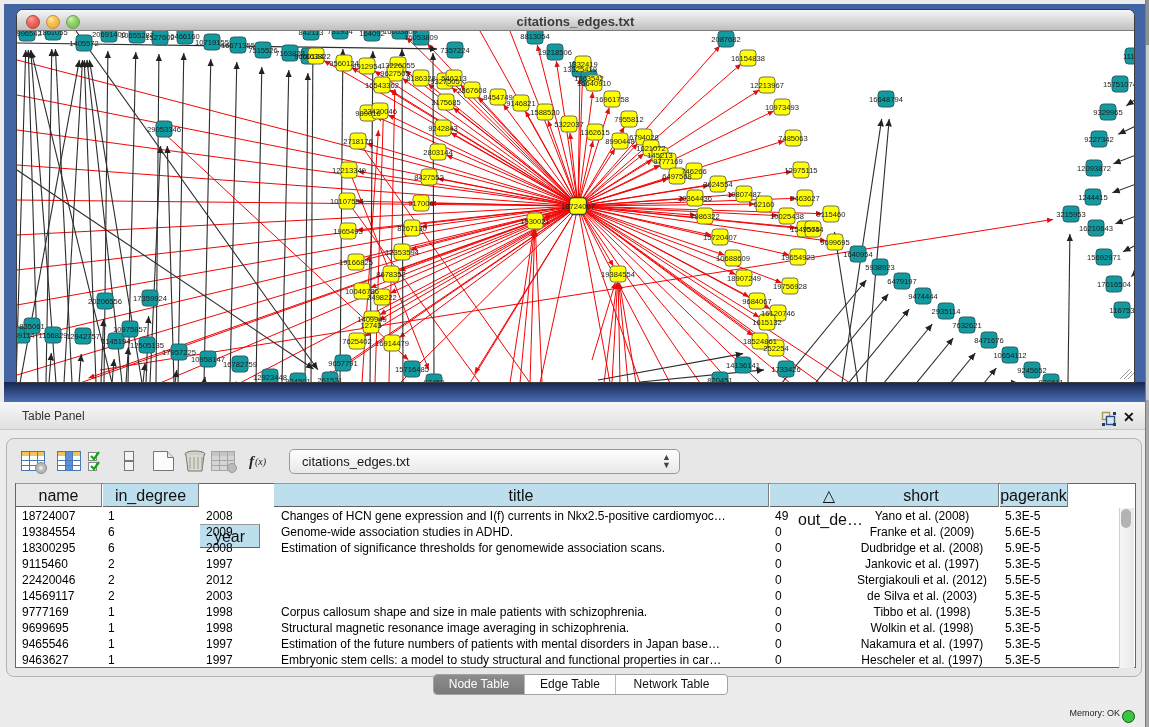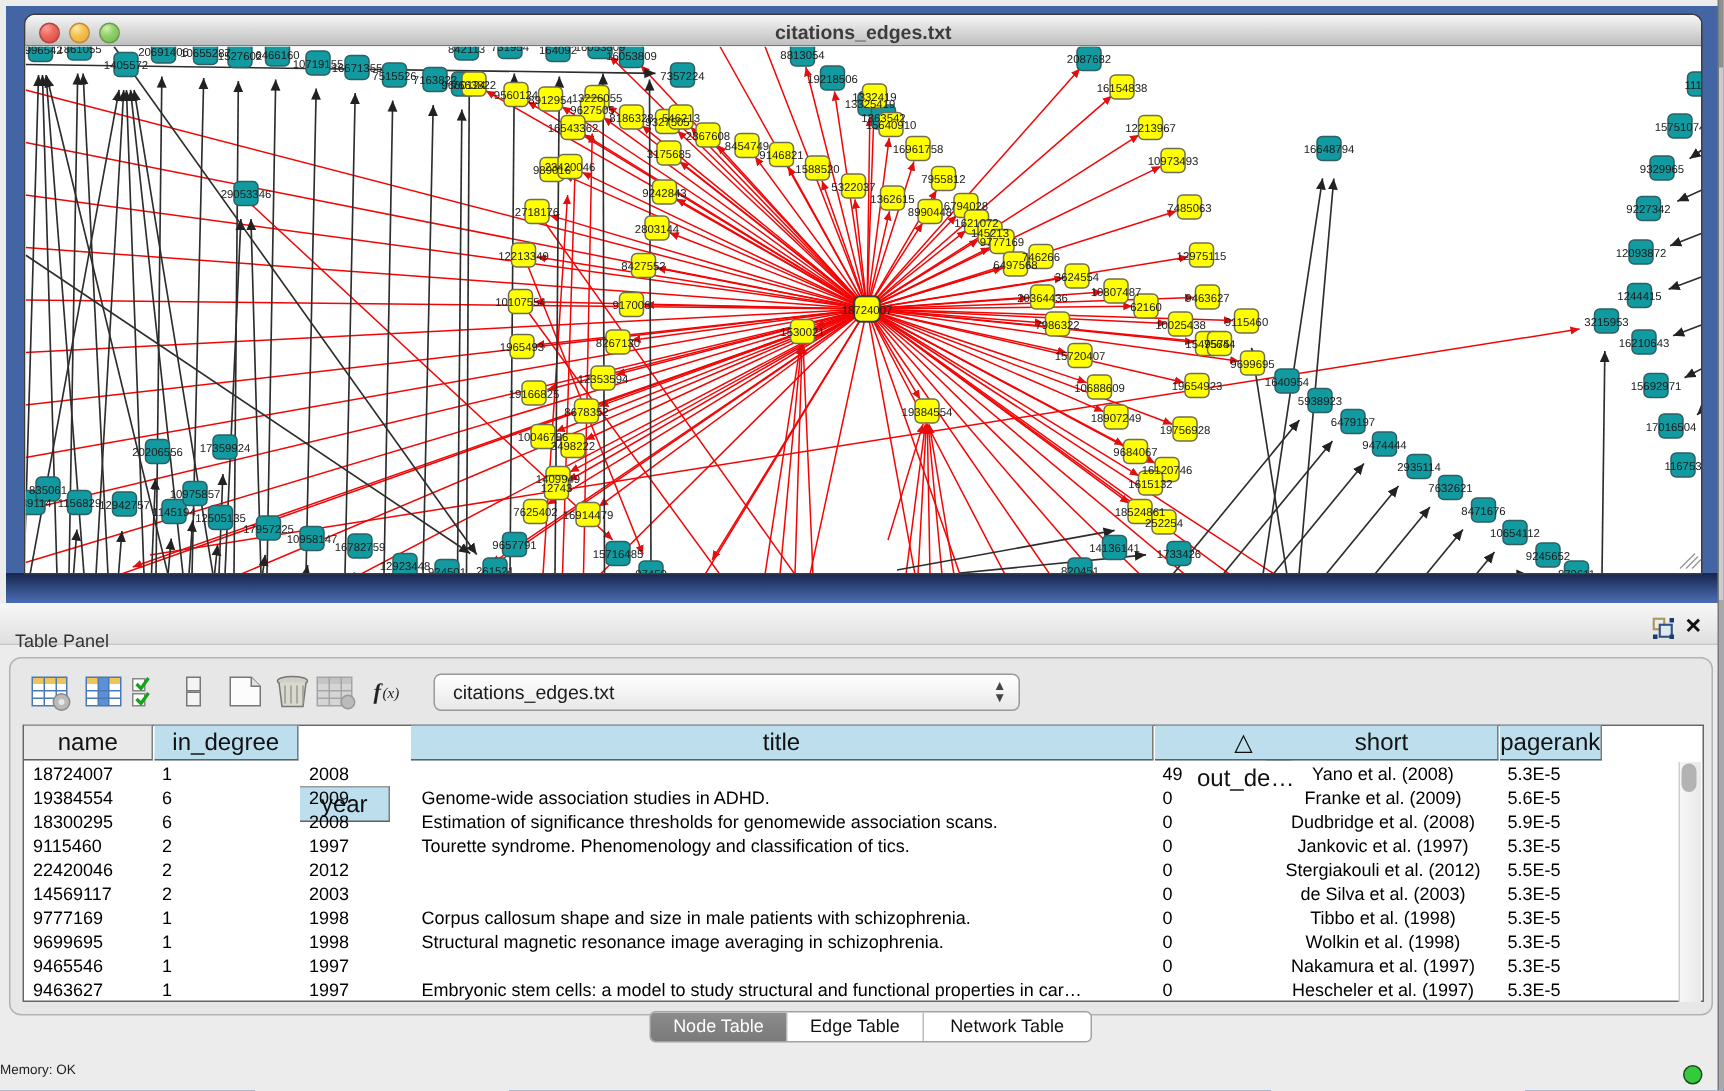--- a/index.html
+++ b/index.html
@@ -21,21 +21,21 @@
 .nt{fill:#119a9f;stroke:#2d5f63;stroke-width:1;}
 .ny{fill:#ffff00;stroke:#6e6e52;stroke-width:1;}
 .nl{font-size:7.6px;fill:#1c1c1c;text-anchor:middle;font-family:"Liberation Sans",sans-serif;}
 #rightstrip{position:absolute;left:1146px;top:0;width:3px;height:400px;background:#cbcbcb;}
 #rightstrip2{position:absolute;left:1146px;top:400px;width:3px;height:327px;background:#a8a8a8;}
 #rightstriptop{position:absolute;left:1146px;top:0;width:3px;height:45px;background:#8f8f8f;}
 #rightline{position:absolute;left:1145px;top:0;width:1px;height:727px;background:#7a7a7a;}
 #tp{position:absolute;left:0;top:402px;width:1146px;height:325px;background:#ececec;}
 #tphead{position:absolute;left:0;top:0;width:100%;height:27px;
  background:linear-gradient(#f7f7f7,#e0e0e0);border-bottom:1px solid #c6c6c6;}
-#tphead span{position:absolute;left:10px;top:7px;font-size:12px;color:#333;margin-top:11px;}
+#tphead span{position:absolute;left:22px;top:7px;font-size:12px;color:#333;}
 #flicon{position:absolute;left:1101px;top:9px;width:16px;height:15px;}
 #xicon{position:absolute;left:1123px;top:7px;font-size:14px;font-weight:bold;color:#111;}
 #inner{position:absolute;left:6px;top:36px;width:1134px;height:237px;background:#e7e7e7;
  border:1px solid #b3b3b3;border-radius:8px;}
 #toolbar{position:absolute;left:0;top:44px;width:100%;height:34px;}
 #combo{position:absolute;width:389px;height:23px;border:1px solid #9a9a9a;
  border-radius:5px;background:linear-gradient(#ffffff,#e8e8e8);}
 #combo span{position:absolute;left:12px;top:4px;font-size:13px;color:#1a1a1a;}
 #combo .arr{position:absolute;right:8px;top:3px;font-size:9px;color:#444;line-height:8px;}
 #table{position:absolute;left:15px;top:483px;width:1121px;height:185px;background:#fff;
@@ -49,21 +49,21 @@
 .c6{left:828px;width:156px;text-align:center;} .c7{left:989px;}
 #sbtrack{position:absolute;left:1119px;top:508px;width:14px;height:160px;
  background:linear-gradient(90deg,#f6f6f6,#e9e9e9);border-left:1px solid #d0d0d0;}
 #sbthumb{position:absolute;left:1121px;top:509px;width:10px;height:19px;border-radius:5px;
  background:#b3b3b3;}
 #segs{position:absolute;left:433px;top:674px;height:19px;border:1px solid #a2a2a2;
  border-radius:4px;background:#fff;font-size:12px;overflow:hidden;}
 .seg{display:inline-block;height:19px;line-height:19px;text-align:center;color:#111;vertical-align:top;}
 #seg1{background:linear-gradient(#8c8c8c,#7a7a7a);color:#fff;}
 .segsep{display:inline-block;width:1px;height:19px;background:#bbb;vertical-align:top;}
-#mem{position:absolute;left:0;top:708px;width:1120px;font-size:9px;color:#222;}
+#mem{position:absolute;left:0;top:708px;width:1120px;text-align:right;font-size:9px;color:#222;}
 #memdot{position:absolute;left:1122px;top:710px;width:11px;height:11px;border-radius:50%;
  background:#35c93c;border:1px solid #1d4d1f;}
 </style></head>
 <body>
 <div id="desktop"></div>
 <div id="deskshade"></div>
 <div id="win">
   <div id="titlebar">
     <div id="tl1" class="tl"></div>
       <div id="tl2" class="tl"></div>
@@ -616,20 +616,21 @@
 <div class="hc" style="left:103px;width:96px;background:#bcdeed;">in_degree</div>
 <div class="hc" style="left:200px;width:60px;background:#bcdeed;margin-top:41px;">year</div>
 <div class="hc" style="left:274px;width:495px;background:#bcdeed;">title</div>
 <div class="hc" style="left:770px;width:91px;background:#bcdeed;padding-left:28px;">△ out_de…</div>
 <div class="hc" style="left:844px;width:155px;background:#bcdeed;">short</div>
 <div class="hc" style="left:1000px;width:68px;background:#bcdeed;">pagerank</div>
 <div class="row" style="top:508px">
     <span class="c1">18724007</span>
     <span class="c2">1</span>
     <span class="c3">2008</span>
+    <span class="c4">Changes of HCN gene expression and I(f) currents in Nkx2.5-positive cardiomyoc…</span>
     <span class="c5">49</span>
     <span class="c6">Yano et al. (2008)</span>
     <span class="c7">5.3E-5</span>
   </div>
 <div class="row" style="top:524px">
     <span class="c1">19384554</span>
     <span class="c2">6</span>
     <span class="c3">2009</span>
     <span class="c4">Genome-wide association studies in ADHD.</span>
     <span class="c5">0</span>
@@ -642,21 +643,20 @@
     <span class="c3">2008</span>
     <span class="c4">Estimation of significance thresholds for genomewide association scans.</span>
     <span class="c5">0</span>
     <span class="c6">Dudbridge et al. (2008)</span>
     <span class="c7">5.9E-5</span>
   </div>
 <div class="row" style="top:556px">
     <span class="c1">9115460</span>
     <span class="c2">2</span>
     <span class="c3">1997</span>
-    <span class="c4">Tourette syndrome. Phenomenology and classification of tics.</span>
     <span class="c5">0</span>
     <span class="c6">Jankovic et al. (1997)</span>
     <span class="c7">5.3E-5</span>
   </div>
 <div class="row" style="top:572px">
     <span class="c1">22420046</span>
     <span class="c2">2</span>
     <span class="c3">2012</span>
     <span class="c5">0</span>
     <span class="c6">Stergiakouli et al. (2012)</span>
@@ -685,20 +685,21 @@
     <span class="c3">1998</span>
     <span class="c4">Structural magnetic resonance image averaging in schizophrenia.</span>
     <span class="c5">0</span>
     <span class="c6">Wolkin et al. (1998)</span>
     <span class="c7">5.3E-5</span>
   </div>
 <div class="row" style="top:636px">
     <span class="c1">9465546</span>
     <span class="c2">1</span>
     <span class="c3">1997</span>
+    <span class="c4">Estimation of the future numbers of patients with mental disorders in Japan base…</span>
     <span class="c5">0</span>
     <span class="c6">Nakamura et al. (1997)</span>
     <span class="c7">5.3E-5</span>
   </div>
 <div class="row" style="top:652px">
     <span class="c1">9463627</span>
     <span class="c2">1</span>
     <span class="c3">1997</span>
     <span class="c4">Embryonic stem cells: a model to study structural and functional properties in car…</span>
     <span class="c5">0</span>

